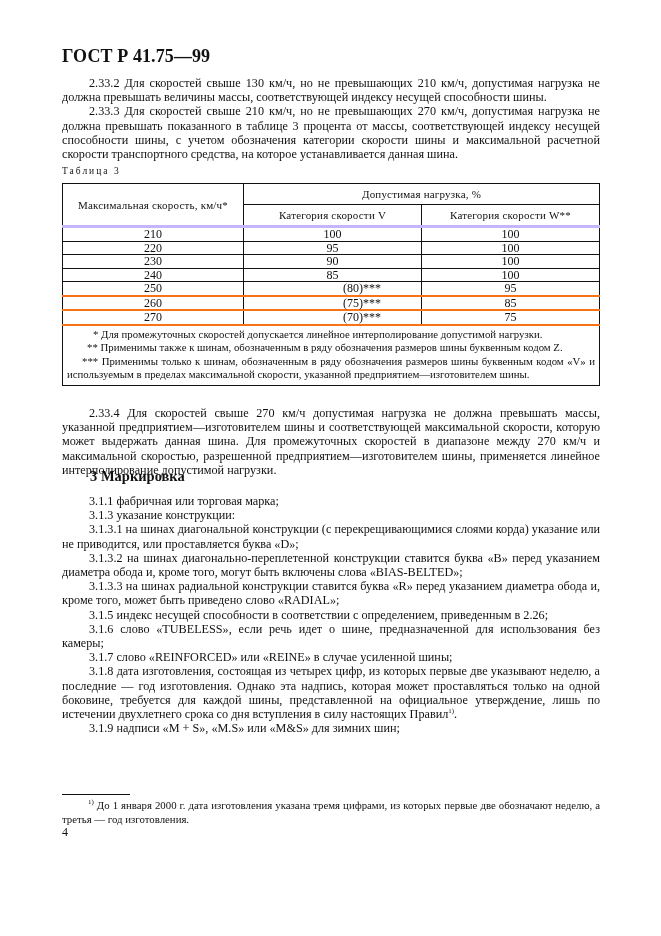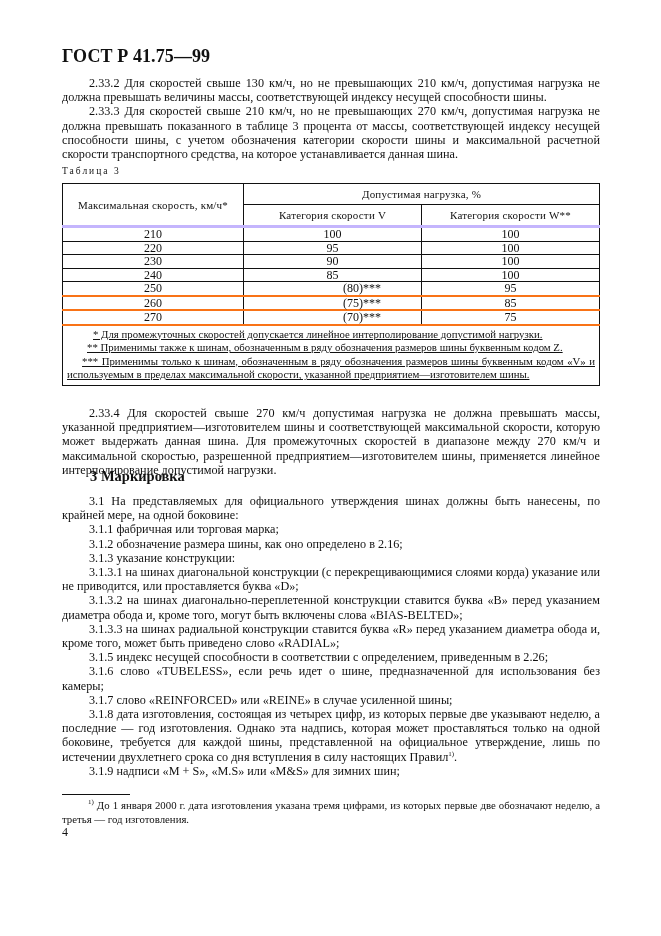--- a/index.html
+++ b/index.html
@@ -13,21 +13,21 @@
   table.t { position: absolute; left: 62px; top: 183px; width: 538px; border-collapse: collapse;
             font-size: 12px; }
   table.t td, table.t th { border: 1px solid #111; padding: 0; text-align: center; font-weight: normal; }
   table.t th { font-size: 11px; letter-spacing: 0.2px; }
   .h1 { height: 21px; }
   .h2 { height: 22px; }
   tr.thick td { border-top: 3px solid #c4b5fd; }
   tr.med td { border-top: 2px solid #f97316; }
   table.t td.val { height: 12.5px; line-height: 12.5px; }
   td.vright { text-align: right !important; padding-right: 40px !important; }
-  td.notes { text-align: left !important; padding: 2px 4px 3px 4px !important; font-size: 10.8px; line-height: 13.6px; text-decoration: underline; }
+  td.notes { text-align: left !important; padding: 2px 4px 3px 4px !important; font-size: 10.8px; line-height: 13.6px; }
   .note-line { text-align: justify; }
   .sec { position: absolute; left: 90px; top: 468px; font-weight: bold; font-size: 14.5px; }
   .fnrule { position: absolute; left: 62px; top: 794px; width: 68px; border-top: 1px solid #111; }
   .fn { position: absolute; left: 62px; top: 799px; width: 538px; font-size: 10.8px; line-height: 13.6px; text-align: justify; }
   .pgnum { position: absolute; left: 62px; top: 825px; font-size: 12px; }
   sup { font-size: 7px; line-height: 0; }
 </style>
 </head>
 <body>
 
@@ -95,23 +95,21 @@
 </tbody>
   </table>
 
 <div class="blk" style="top:394px;margin-top:12px;">
   <p class="p ind">2.33.4 Для скоростей свыше 270 км/ч допустимая нагрузка не должна превышать массы, указанной предприятием—изготовителем шины и соответствующей максимальной скорости, которую может выдержать данная шина. Для промежуточных скоростей в диапазоне между 270 км/ч и максимальной скоростью, разрешенной предприятием—изготовителем шины, применяется линейное интерполирование допустимой нагрузки.</p>
 </div>
 
 <div class="sec">3  Маркировка</div>
 
 <div class="blk" style="top:494px;">
-  <p class="p ind">3.1  На представляемых для официального утверждения шинах должны быть нанесены, по крайней мере, на одной боковине:</p>
   <p class="p ind">3.1.1  фабричная или торговая марка;</p>
-  <p class="p ind">3.1.2  обозначение размера шины, как оно определено в 2.16;</p>
   <p class="p ind">3.1.3  указание конструкции:</p>
   <p class="p ind">3.1.3.1  на шинах диагональной конструкции (с перекрещивающимися слоями корда) указание или не приводится, или проставляется буква «D»;</p>
   <p class="p ind">3.1.3.2  на шинах диагонально-переплетенной конструкции ставится буква «B» перед указанием диаметра обода и, кроме того, могут быть включены слова «BIAS-BELTED»;</p>
   <p class="p ind">3.1.3.3  на шинах радиальной конструкции ставится буква «R» перед указанием диаметра обода и, кроме того, может быть приведено слово «RADIAL»;</p>
   <p class="p ind">3.1.5  индекс несущей способности в соответствии с определением, приведенным в 2.26;</p>
   <p class="p ind">3.1.6  слово «TUBELESS», если речь идет о шине, предназначенной для использования без камеры;</p>
   <p class="p ind">3.1.7  слово «REINFORCED» или «REINE» в случае усиленной шины;</p>
   <p class="p ind"><span>3.1.8  дата изготовления, состоящая из четырех цифр, из которых первые две указывают неделю, а последние — год изготовления. Однако эта надпись, которая может проставляться только на одной боковине, требуется для каждой шины, представленной на официальное утверждение, лишь по истечении двухлетнего срока со дня вступления в силу настоящих Правил</span><sup>1)</sup><span>.</span></p>
   <p class="p ind">3.1.9  надписи «M + S», «M.S» или «M&amp;S» для зимних шин;</p>
 </div>

